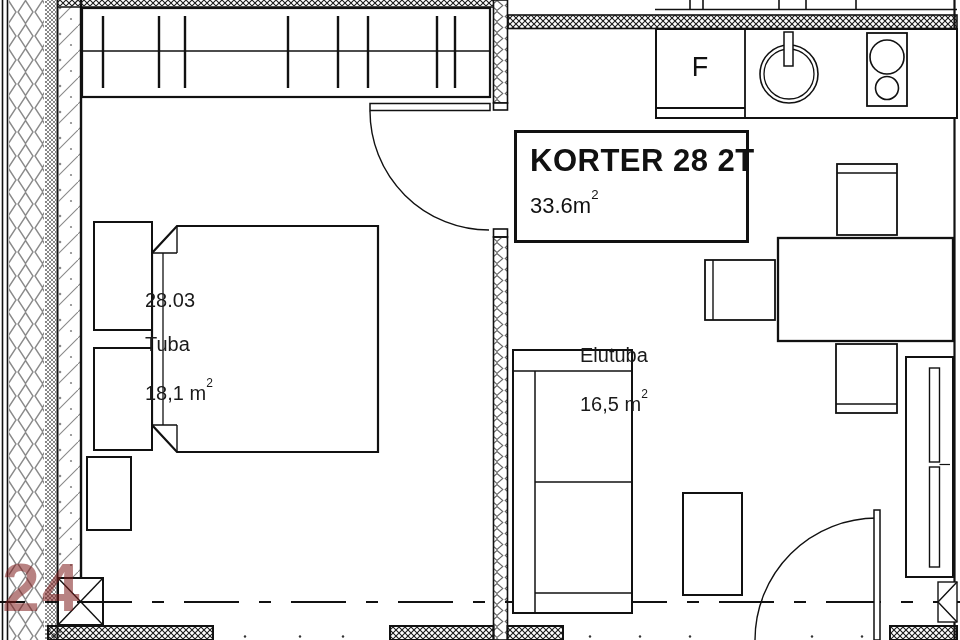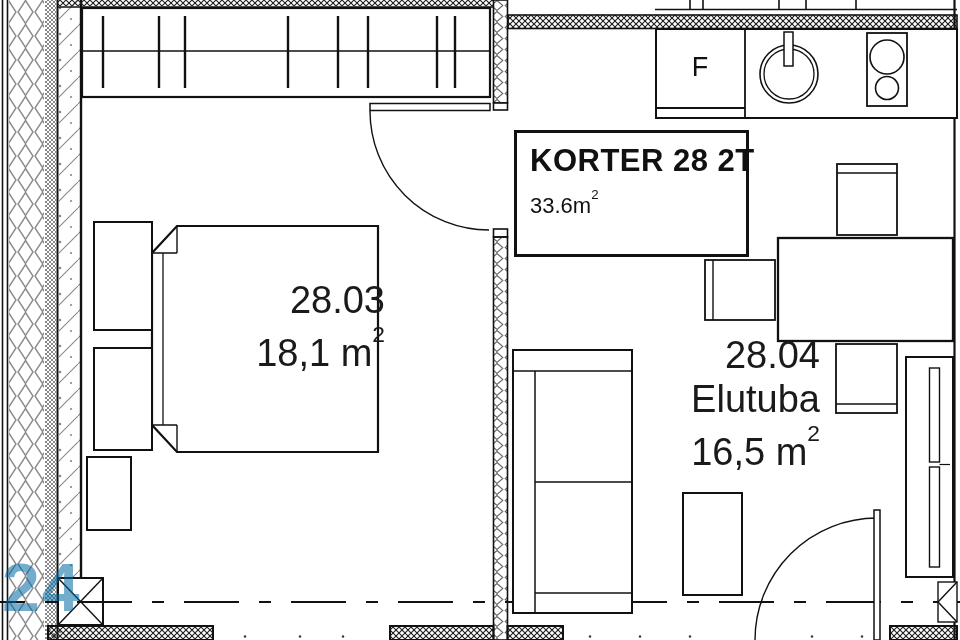--- a/index.html
+++ b/index.html
@@ -2,38 +2,38 @@
 <html><head>
 <meta charset="utf-8">
 <style>
   html,body{margin:0;padding:0;background:#e8e8e8;}
   .stage{
     position:relative;width:960px;height:640px;background:#ffffff;
     font-family:"Liberation Sans",sans-serif;color:#111;overflow:hidden;
   }
   .stage svg{position:absolute;left:0;top:0;}
   .title-box{
-    position:absolute;left:514px;top:130px;width:235px;height:127px;
+    position:absolute;left:514px;top:130px;width:235px;height:113px;
     border:3px solid #111;background:#fff;box-sizing:border-box;
     padding:8px 0 0 13px;
   }
   .title-box .t1{font-size:31px;font-weight:bold;line-height:40px;letter-spacing:0.5px;white-space:nowrap;}
   .title-box .t2{font-size:22px;line-height:40px;white-space:nowrap;}
   .room-label{
-    position:absolute;width:240px;text-align:right;
-    font-size:38px;line-height:44px;color:#1a1a1a;white-space:nowrap;
+    position:absolute;width:240px;text-align:left;
+    font-size:20px;line-height:44px;color:#1a1a1a;white-space:nowrap;
   }
   sup{font-size:60%;position:relative;top:-0.45em;letter-spacing:0;}
   .fridge-label{
     position:absolute;left:670px;top:52px;width:60px;text-align:center;
     font-size:27px;color:#111;
   }
   .watermark{
     position:absolute;left:2px;top:548px;font-size:68px;font-weight:bold;
-    color:#0369a1;opacity:0.55;letter-spacing:2px;
+    color:#7f1d1d;opacity:0.55;letter-spacing:2px;
   }
 </style>
 </head>
 <body>
 
 <div class="stage">
 
   <svg width="960" height="640" viewBox="0 0 960 640">
     <defs>
       <pattern id="hatchDiamond" width="6" height="6" patternUnits="userSpaceOnUse">
@@ -199,25 +199,25 @@
     </g>
   </svg>
 
   <div class="title-box">
     <div class="t1">KORTER 28 2T</div>
     <div class="t2"><span>33.6m</span><sup>2</sup></div>
   </div>
 
   <div class="room-label" style="left:145px;top:278px;">
     <div>28.03</div>
+    <div>Tuba</div>
     <div><span>18,1 m</span><sup>2</sup></div>
   </div>
 
   <div class="room-label" style="left:580px;top:333px;">
-    <div>28.04</div>
     <div>Elutuba</div>
     <div><span>16,5 m</span><sup>2</sup></div>
   </div>
 
   <div class="fridge-label">F</div>
 
   <div class="watermark">24</div>
 </div>
 
 </body></html>

